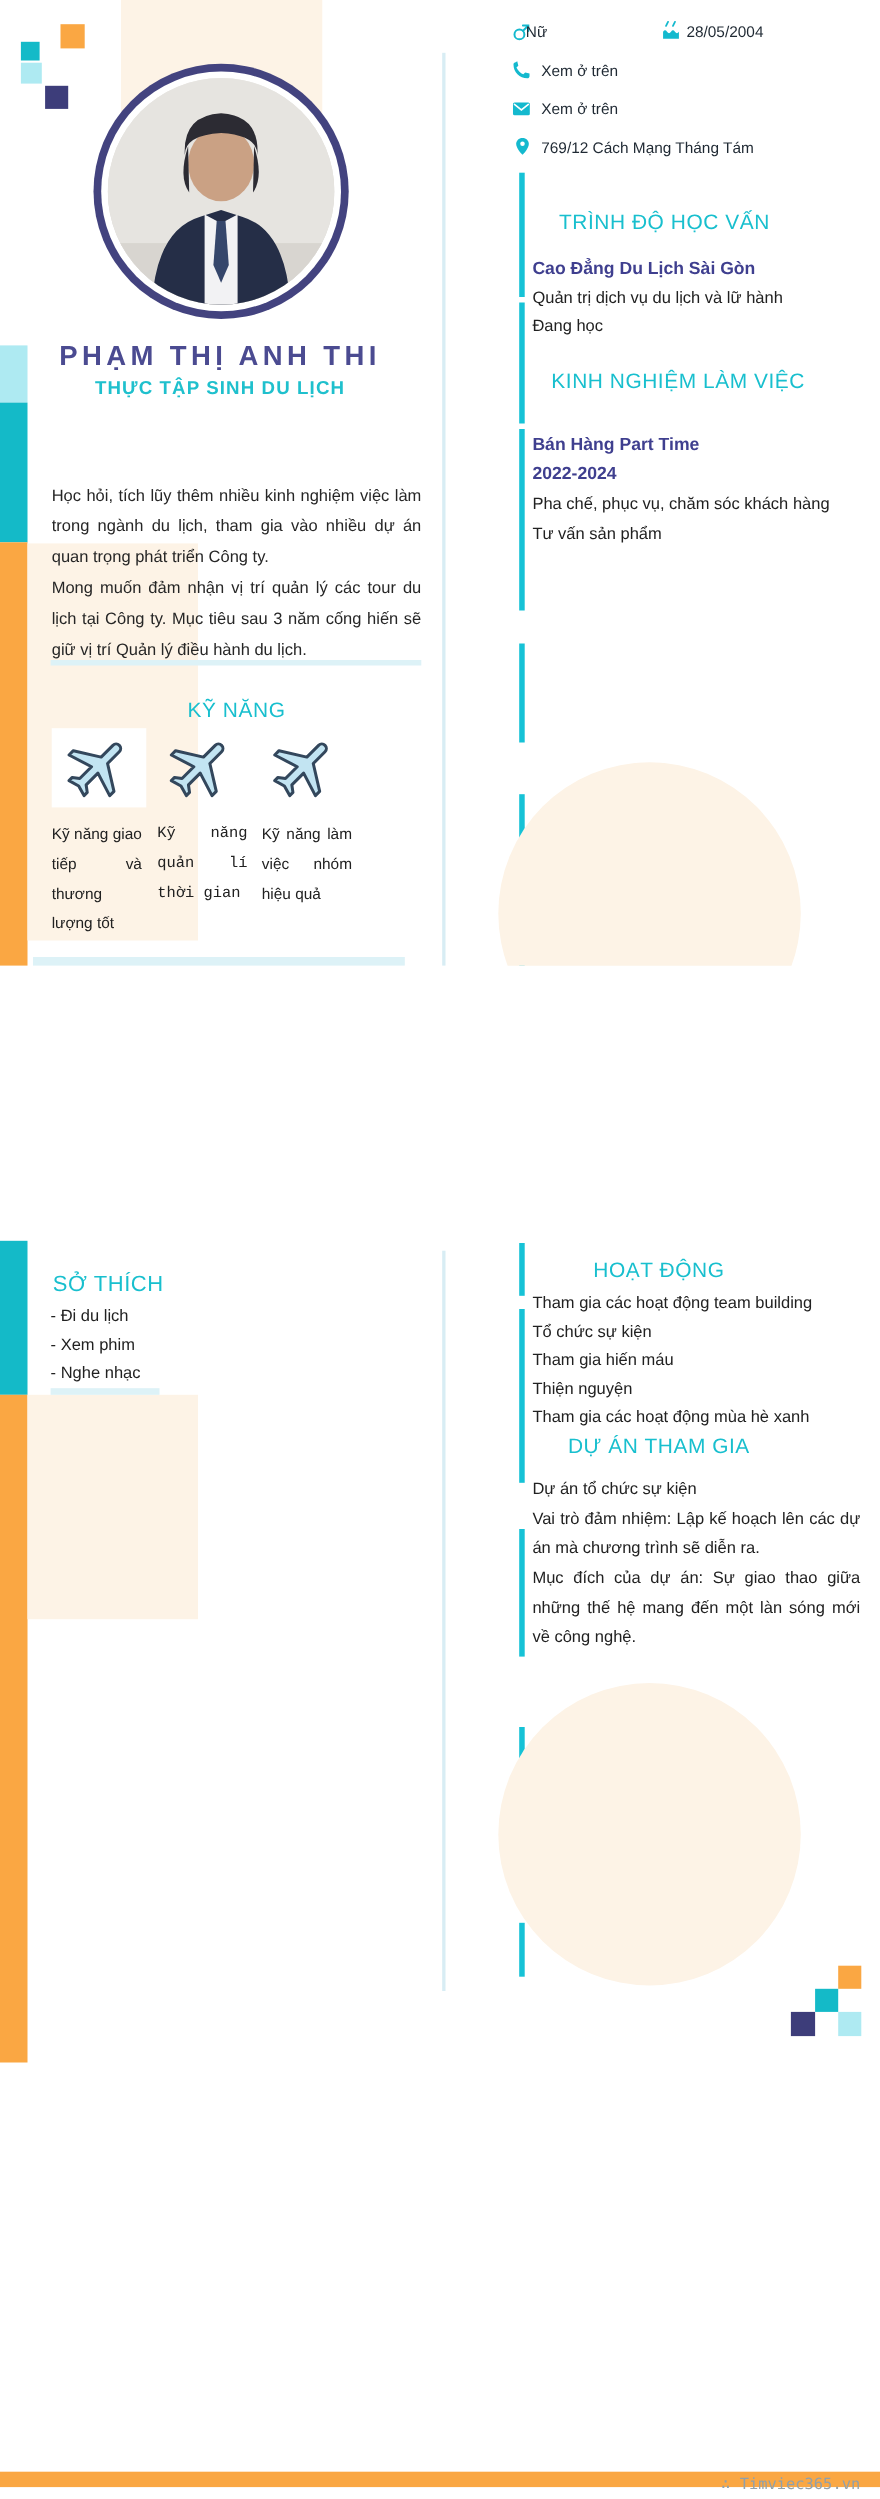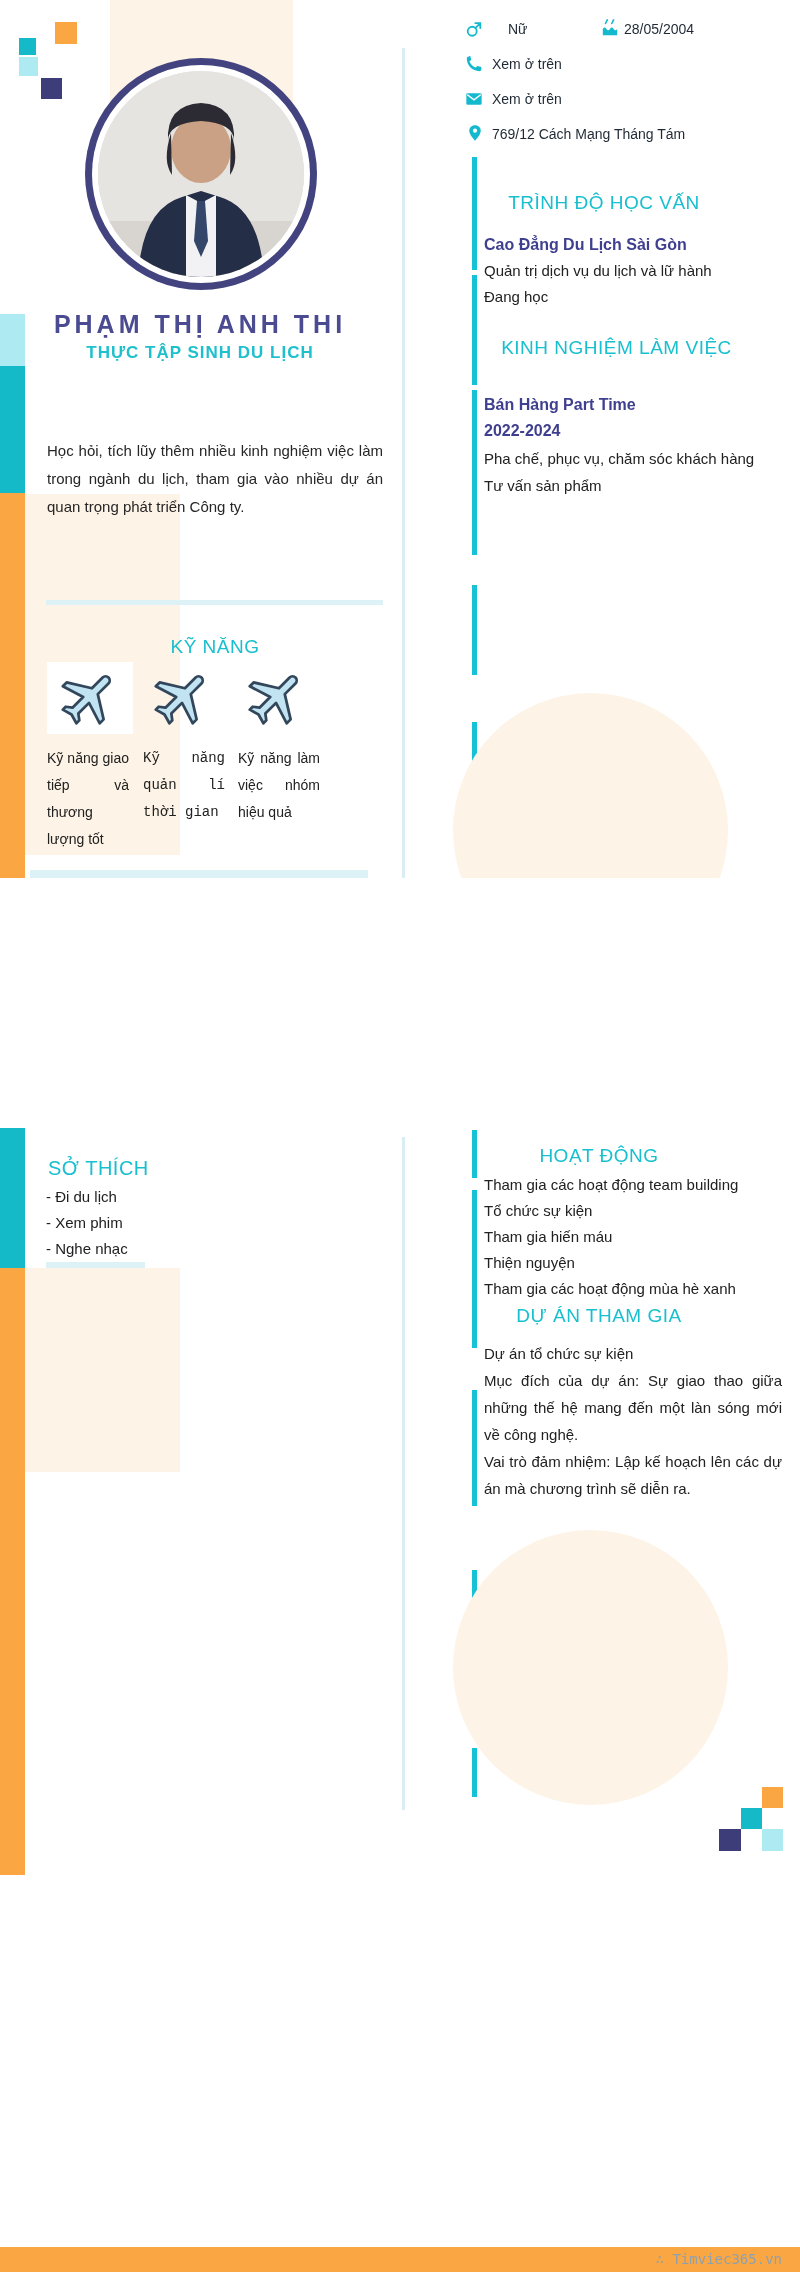--- a/index.html
+++ b/index.html
@@ -42,21 +42,21 @@
   .tbar{position:absolute;left:472px;width:5px;background:#16c2d6;}
   
   .skill-col{position:absolute;width:82px;font-size:14px;line-height:27px;text-align:justify;color:#212121;}
   .plane-cell{position:absolute;width:86px;height:72px;display:flex;align-items:center;justify-content:center;}
   
   .flow{position:absolute;font-size:15px;color:#212121;}
   .flow div{line-height:26px;}
   #project-text{position:absolute;left:484px;top:1340px;width:298px;font-size:15px;line-height:27px;color:#212121;}
   #project-text .just{text-align:justify;}
   
-  #wm-bar{position:absolute;left:0;top:2247px;width:800px;height:25px;background:#faa743;
+  #wm-bar{position:absolute;left:0;top:2247px;width:800px;height:14px;background:#faa743;
       text-align:right;line-height:25px;padding-right:18px;box-sizing:border-box;
       font-family:"DejaVu Sans Mono","Liberation Mono",monospace;font-size:14px;color:#90a0ab;}
   .circle{position:absolute;border-radius:50%;background:#fdf3e6;}
   .clip{position:absolute;overflow:hidden;left:0;width:800px;}
 </style>
 </head>
 <body>
 
 <div id="cv">
 
@@ -90,20 +90,21 @@
     <div id="name">PHẠM THỊ ANH THI</div>
     <div id="title">THỰC TẬP SINH DU LỊCH</div>
 
     <div class="sq c-cyan" style="left:0;top:314px;width:25px;height:52px;"></div>
     <div class="sq c-teal" style="left:0;top:366px;width:25px;height:127px;"></div>
     <div class="sq c-orange" style="left:0;top:493px;width:25px;height:385px;"></div>
     <div class="sq c-cream" style="left:25px;top:494px;width:155px;height:361px;"></div>
 
     <div id="about">
       <div>Học hỏi, tích lũy thêm nhiều kinh nghiệm việc làm trong ngành du lịch, tham gia vào nhiều dự án quan trọng phát triển Công ty.</div>
+      <div>Mong muốn đảm nhận vị trí quản lý các tour du lịch tại Công ty. Mục tiêu sau 3 năm cống hiến sẽ giữ vị trí Quản lý điều hành du lịch.</div>
     </div>
     <div class="sq c-divider" style="left:46px;top:600px;width:337px;height:5px;"></div>
 
     <div class="h center" style="left:47px;top:636px;width:336px;">KỸ NĂNG</div>
 
     <div class="plane-cell" style="left:47px;top:662px;background:#ffffff;">
       <svg width="66" height="66" viewBox="0 0 24 24">
         <path transform="rotate(45 12 12)" d="M21,16v-2l-8-5V3.5C13,2.67,12.33,2,11.5,2S10,2.67,10,3.5V9l-8,5v2l8-2.5V19l-2,1.5V22l3.5-1l3.5,1v-1.5L13,19v-5.5L21,16z" fill="#c2e4f2" stroke="#33475c" stroke-width="1" stroke-linejoin="round"></path>
       </svg>
     </div>
@@ -123,21 +124,21 @@
     <div class="skill-col" style="left:238px;top:745px;">Kỹ năng làm việc nhóm hiệu quả</div>
 
     <div class="sq c-divider" style="left:30px;top:870px;width:338px;height:8px;"></div>
 
     <div class="vline" style="top:48px;height:830px;"></div>
 
     <svg class="cicon" style="left:465px;top:20px;" viewBox="0 0 20 20">
       <circle cx="8" cy="12.5" r="5" fill="none" stroke="#14b9ce" stroke-width="2"></circle>
       <path d="M11.7 8.8 L17 3.5 M11.5 3.5 H17 V9" fill="none" stroke="#14b9ce" stroke-width="2" stroke-linecap="round"></path>
     </svg>
-    <div class="clabel" style="left:508px;top:21px;">Nữ</div>
+    <div class="clabel" style="left:478px;top:21px;">Nữ</div>
 
     <svg class="cicon" style="left:601px;top:19px;" viewBox="0 0 20 20">
       <path d="M5 5 L7 1 M12 5 L14 1" stroke="#14b9ce" stroke-width="1.8" stroke-linecap="round" fill="none"></path>
       <path d="M2 11 q2 -3 4 0 q2 3 4 0 q2 -3 4 0 q2 3 4 0 V18 H2 Z" fill="#14b9ce"></path>
     </svg>
     <div class="clabel" style="left:624px;top:21px;">28/05/2004</div>
 
     <svg class="cicon" style="left:465px;top:55px;" viewBox="0 0 20 20">
       <path d="M4.2 1.8 C3 1.8 2 2.8 2 4 c0 7.8 6.2 14 14 14 1.2 0 2.2-1 2.2-2.2 v-2.6 l-4.4-1.1 -1.9 1.9 c-2.9-1.2-5.7-4-6.9-6.9 l1.9-1.9 -1.1-4.4 z" fill="#14b9ce"></path>
     </svg>
@@ -201,22 +202,22 @@
       <div>Tham gia các hoạt động team building</div>
       <div>Tổ chức sự kiện</div>
       <div>Tham gia hiến máu</div>
       <div>Thiện nguyện</div>
       <div>Tham gia các hoạt động mùa hè xanh</div>
     </div>
 
     <div class="h center" style="left:484px;top:427px;width:230px;">DỰ ÁN THAM GIA</div>
     <div id="project-text" style="top:462px;">
       <div>Dự án tổ chức sự kiện</div>
+      <div class="just">Vai trò đảm nhiệm: Lập kế hoạch lên các dự án mà chương trình sẽ diễn ra.</div>
       <div class="just">Mục đích của dự án:  Sự giao thao giữa những thế hệ mang đến một làn sóng mới về công nghệ.</div>
-      <div class="just">Vai trò đảm nhiệm: Lập kế hoạch lên các dự án mà chương trình sẽ diễn ra.</div>
     </div>
 
     <div class="circle" style="left:453px;top:652px;width:275px;height:275px;"></div>
 
     <div class="sq c-orange" style="left:762px;top:909px;width:21px;height:21px;"></div>
     <div class="sq c-teal" style="left:741px;top:930px;width:21px;height:21px;"></div>
     <div class="sq c-navy" style="left:719px;top:951px;width:22px;height:22px;"></div>
     <div class="sq c-cyan" style="left:762px;top:951px;width:21px;height:22px;"></div>
   </div>
 

